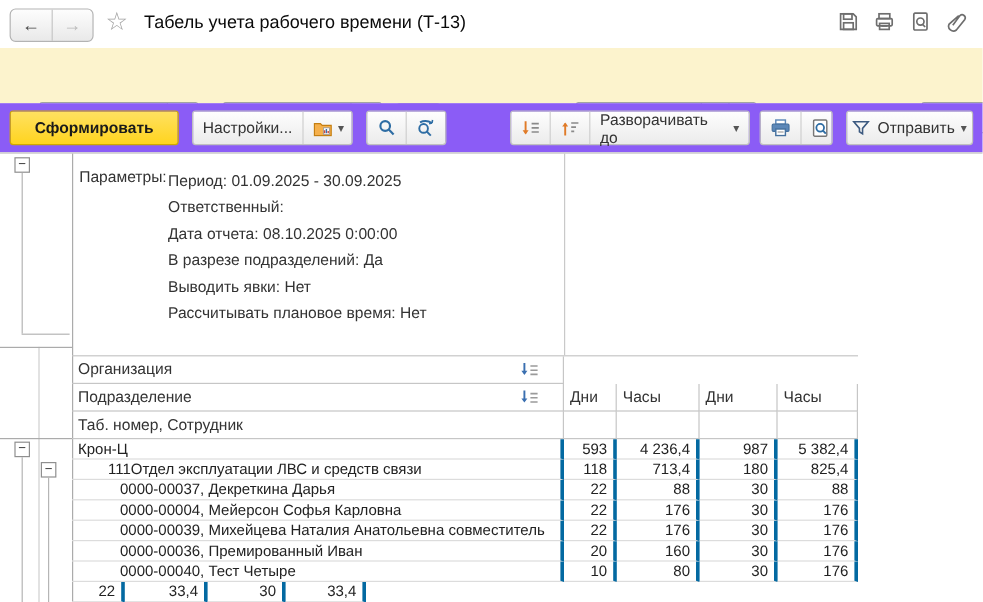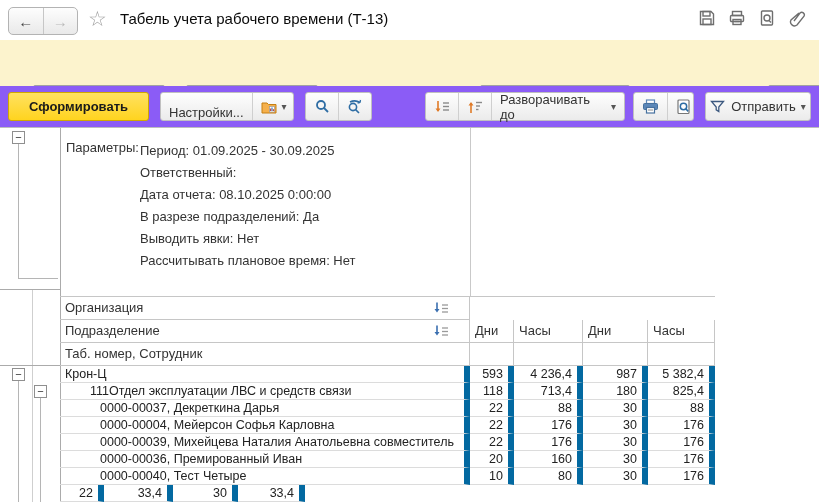--- a/index.html
+++ b/index.html
@@ -53,21 +53,21 @@
   .hrow{position:absolute;left:60px;width:655px;display:flex;box-sizing:border-box;}
   .hcell{box-sizing:border-box;border-right:1px solid #c6c6c6;border-bottom:1px solid #c6c6c6;
          padding:3px 20px 0 5px;display:flex;align-items:flex-start;overflow:hidden;white-space:nowrap;}
   .hrowA{top:168px;height:24px;border-top:1px solid #c6c6c6;}
   .hrowB{top:192px;height:23px;}
   .hrowC{top:215px;height:23px;}
   .hname{width:410px;justify-content:space-between;}
   .sorticon{margin-top:1px;flex:0 0 auto;}
   .rows{position:absolute;left:60px;top:238px;width:655px;}
   .drow{display:flex;height:17px;box-sizing:border-box;}
-  .dcell{box-sizing:border-box;border-right:6px solid #0369a1;border-bottom:1px solid #dcdcdc;
+  .dcell{box-sizing:border-box;border-right:3px solid #0369a1;border-bottom:1px solid #dcdcdc;
          font-size:12.5px;line-height:16px;overflow:hidden;white-space:nowrap;color:#222;}
   .dname{width:410px;padding-left:5px;}
   .lvl2 .dname{padding-left:30px;}
   .lvl3 .dname{padding-left:40px;}
   .dval{text-align:right;padding-right:5px;}
   .w1{width:44px;} .w2{width:69px;} .w3{width:65px;} .w4{width:67px;}
   svg{display:block;}
 </style>
 </head>
 <body>
@@ -169,21 +169,21 @@
       <input value="" style="">
     </div>
   </div>
 
   <div class="toolbar">
     <div class="btn btn-generate">
         <span>Сформировать</span>
       </div>
 
     <div class="btn" style="left:160px;width:134px;">
-      <div class="seg" style="flex:1;justify-content:center;align-items:flex-end;">
+      <div class="seg" style="flex:1;justify-content:center;">
           <span>Настройки...</span>
         </div>
       <div class="seg">
         <svg width="16" height="14" viewBox="0 0 16 14">
           <path d="M1 3 L6 3 L7.5 4.5 L15 4.5 L15 13 L1 13 Z" fill="#f5b04c" stroke="#c57f12" stroke-width="1"></path>
           <rect x="8.5" y="6.5" width="5" height="5.5" fill="#fff" stroke="#999" stroke-width="0.7"></rect>
           <line x1="9.5" y1="11" x2="9.5" y2="8.5" stroke="#d04a3a" stroke-width="1.2"></line>
           <line x1="11" y1="11" x2="11" y2="7.5" stroke="#3a6fb0" stroke-width="1.2"></line>
           <line x1="12.5" y1="11" x2="12.5" y2="9.2" stroke="#d04a3a" stroke-width="1.2"></line>
         </svg>

